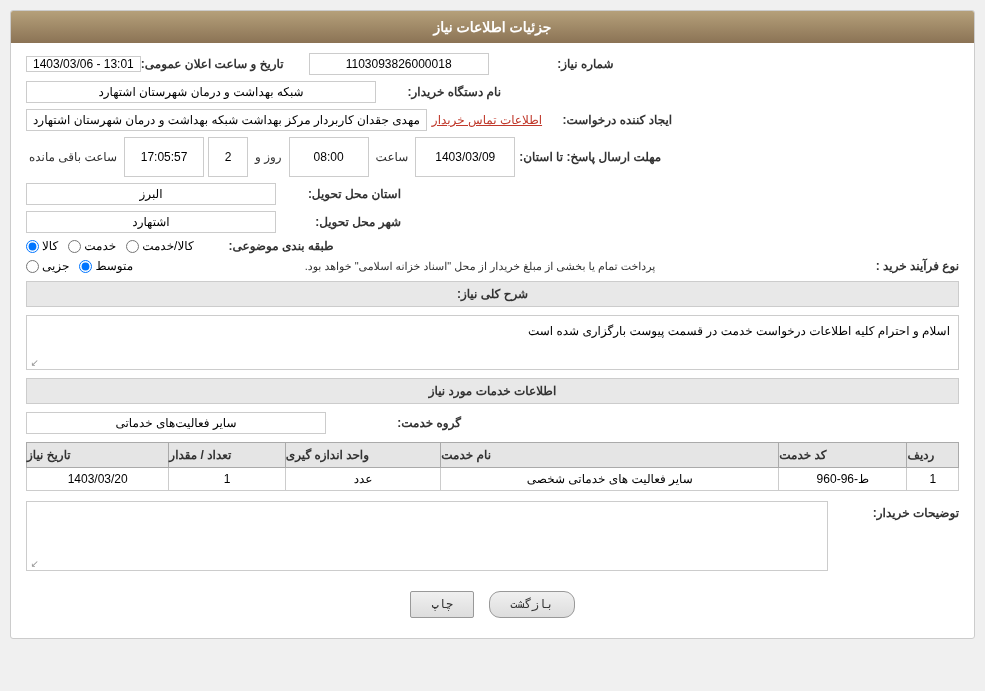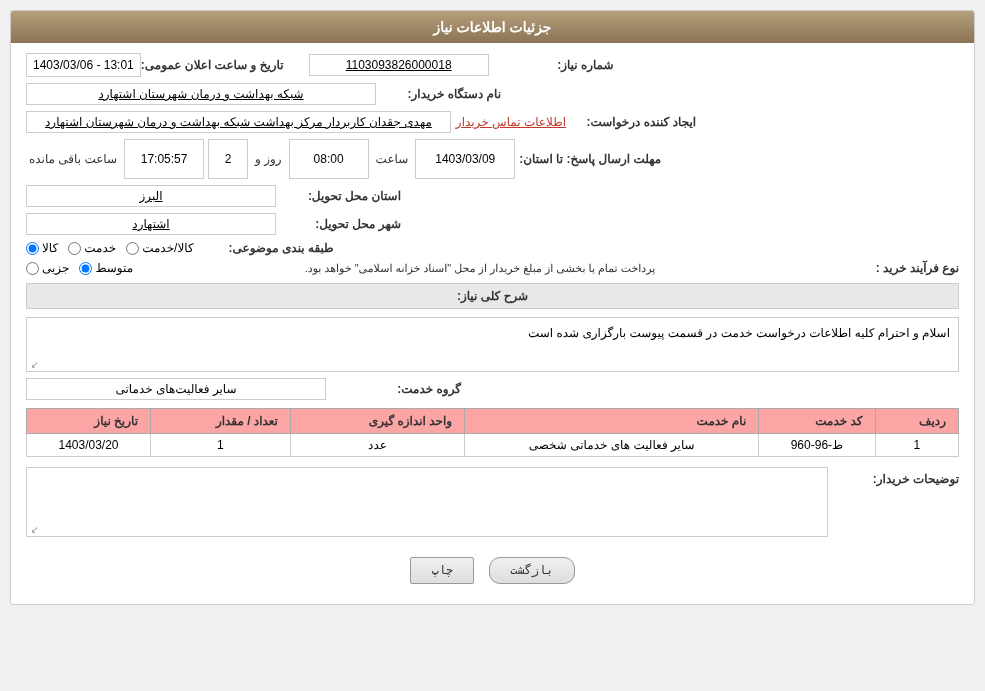--- a/index.html
+++ b/index.html
@@ -42,42 +42,41 @@
       font-weight: bold;
       color: #333;
       min-width: 130px;
       text-align: right;
       padding-right: 5px;
       white-space: nowrap;
     }
     .value-box {
       border: 1px solid #ccc;
       background: #fff;
-      padding: 3px 18px;
+      padding: 3px 6px;
       min-width: 200px;
       text-align: center;
       height: 22px;
       display: flex;
       align-items: center;
       justify-content: center;
-      text-decoration: underline;
     }
     .value-box.wide {
       min-width: 350px;
     }
     .value-box.number {
       min-width: 180px;
       direction: ltr;
       justify-content: center;
     }
     .dt-box {
       border: 1px solid #ccc;
       background: #fff;
       padding: 3px 6px;
-      height: 24px;
+      height: 16px;
       display: flex;
       align-items: center;
       direction: ltr;
     }
     .deadline-row {
       display: flex;
       align-items: center;
       justify-content: flex-end;
       margin-bottom: 6px;
       gap: 4px;
@@ -197,24 +196,24 @@
       display: flex;
       align-items: center;
       justify-content: center;
     }
     .services-table {
       width: 100%;
       border-collapse: collapse;
       margin-bottom: 10px;
     }
     .services-table th {
-      background: #fca5a5;
+      background: #e5e5e5;
       border: 1px solid #aaa;
-      padding: 5px 12px;
-      text-align: right;
+      padding: 5px 0;
+      text-align: left;
       font-weight: bold;
       color: #333;
     }
     .services-table td {
       border: 1px solid #ccc;
       padding: 4px 8px;
       text-align: center;
       background: #fff;
     }
     .buyer-notes-row {
@@ -384,20 +383,23 @@
         <span>شرح کلی نیاز:</span>
       </div>
 
       <div class="desc-row">
         <div class="desc-content" style="position:relative; padding:8px; min-height:55px;">
           <span>اسلام و احترام کلیه اطلاعات درخواست خدمت در قسمت پیوست بارگزاری شده است</span>
           <span class="resize-handle">↙</span>
         </div>
       </div>
 
+      <div class="section-title">
+        <span>اطلاعات خدمات مورد نیاز</span>
+      </div>
 
       <div class="service-group-row">
         <span class="service-group-label">گروه خدمت:</span>
         <div class="service-group-value">
           <span>سایر فعالیت‌های خدماتی</span>
         </div>
       </div>
 
       <table class="services-table">
         <thead>

